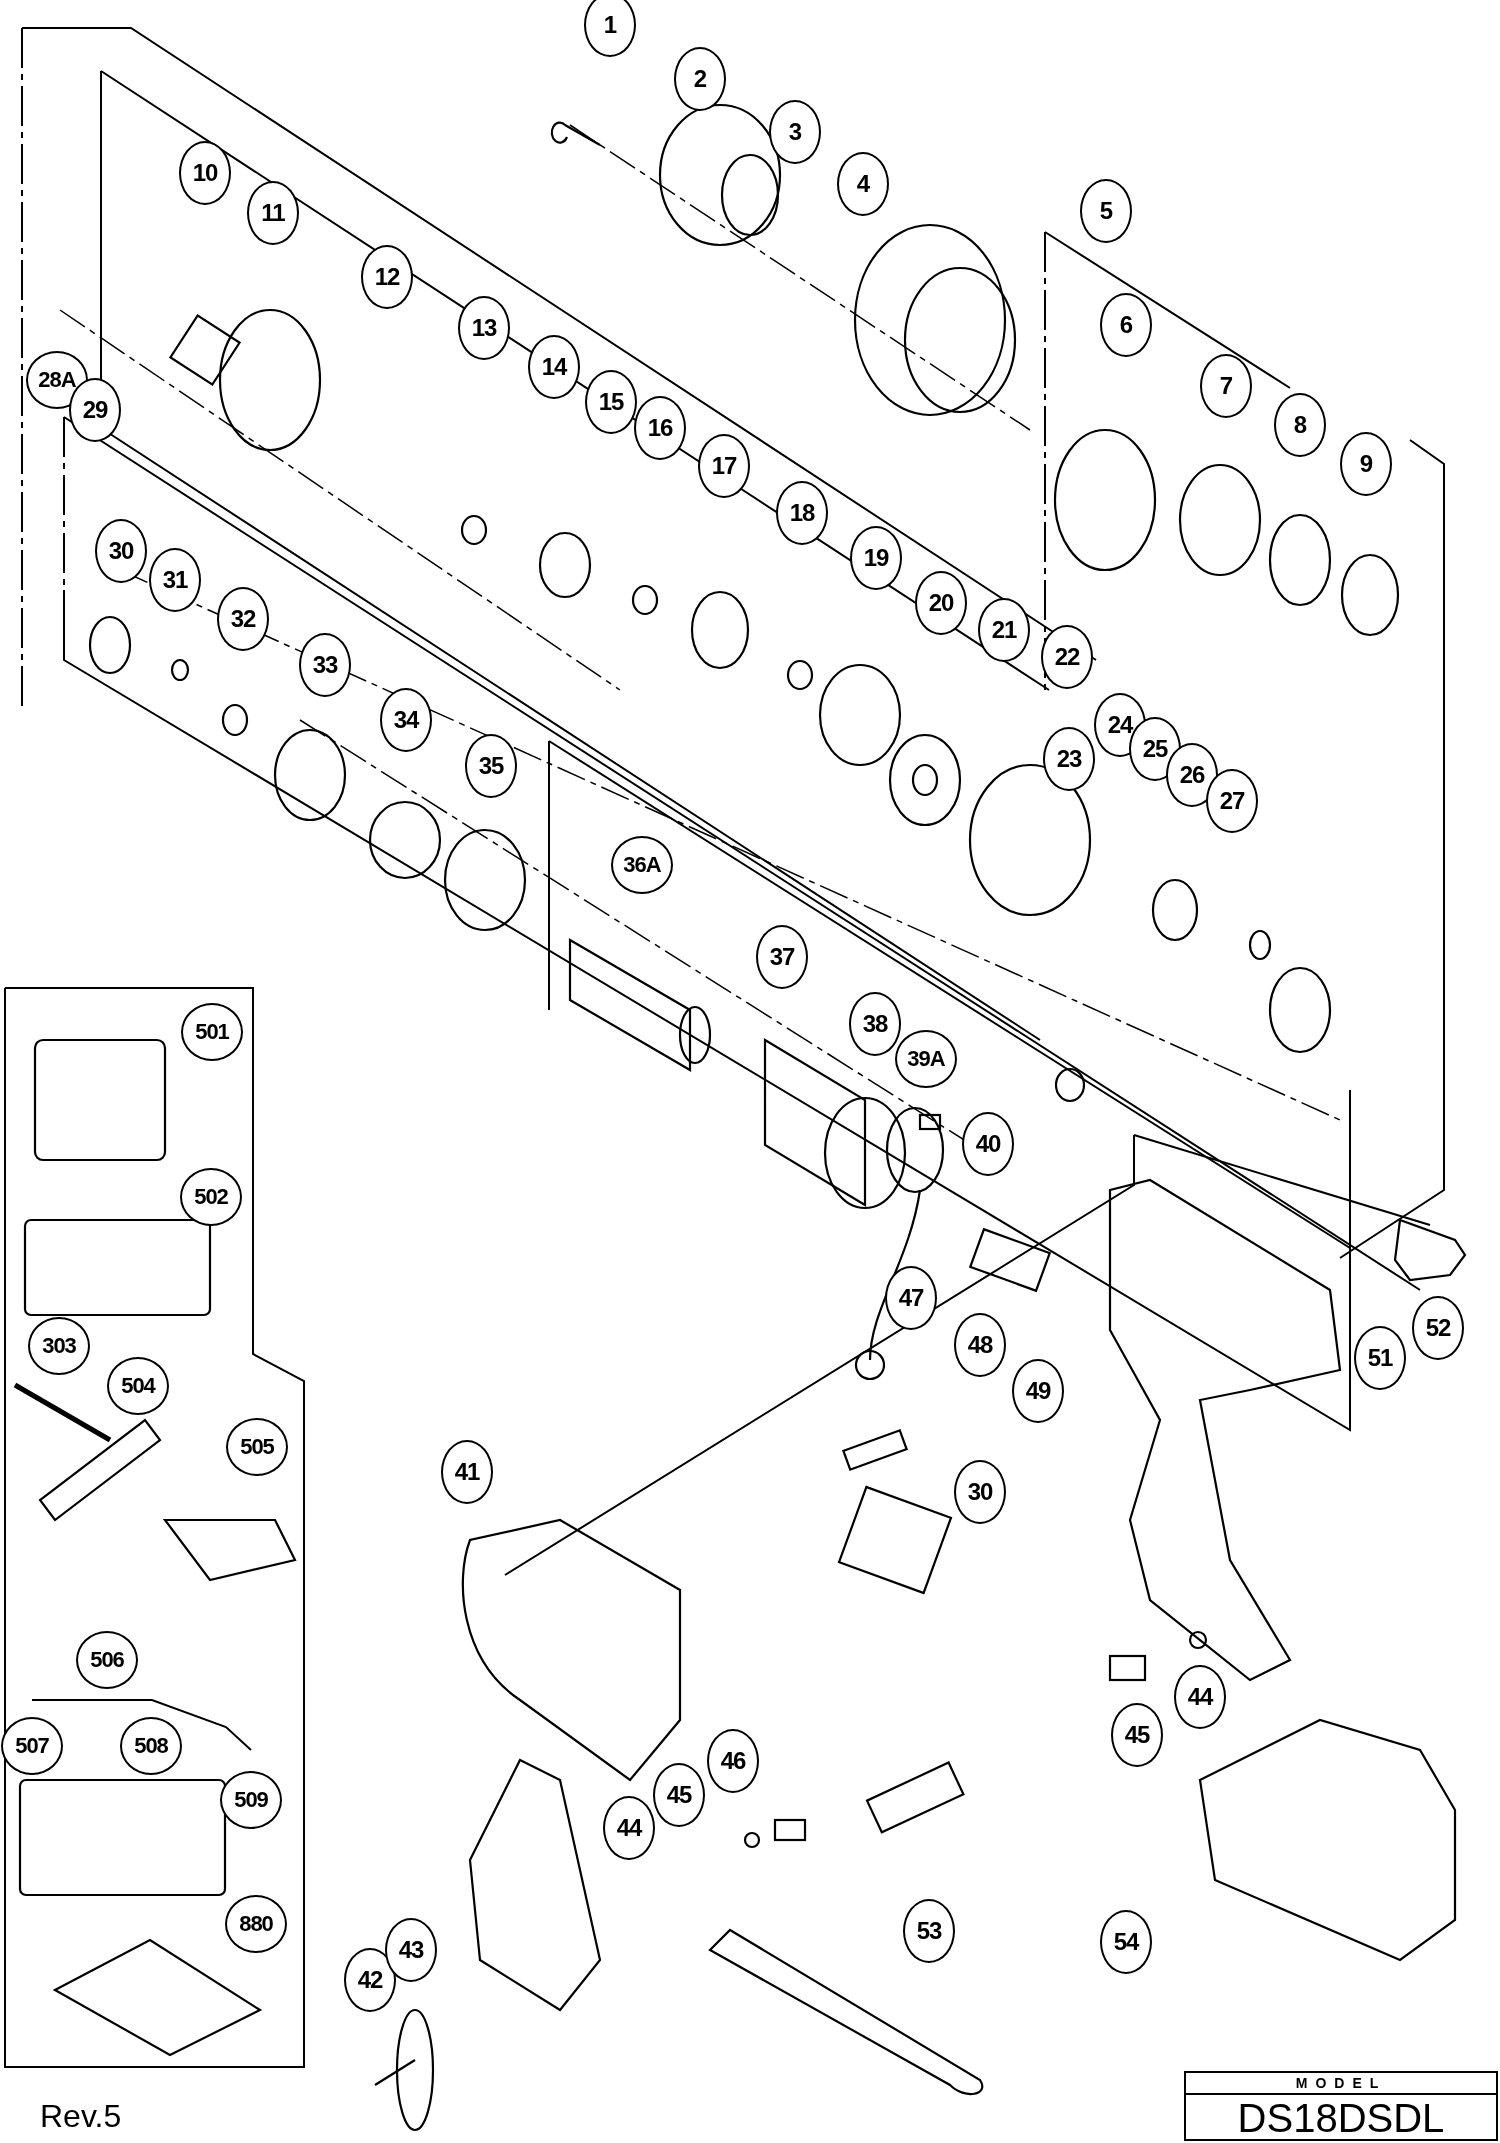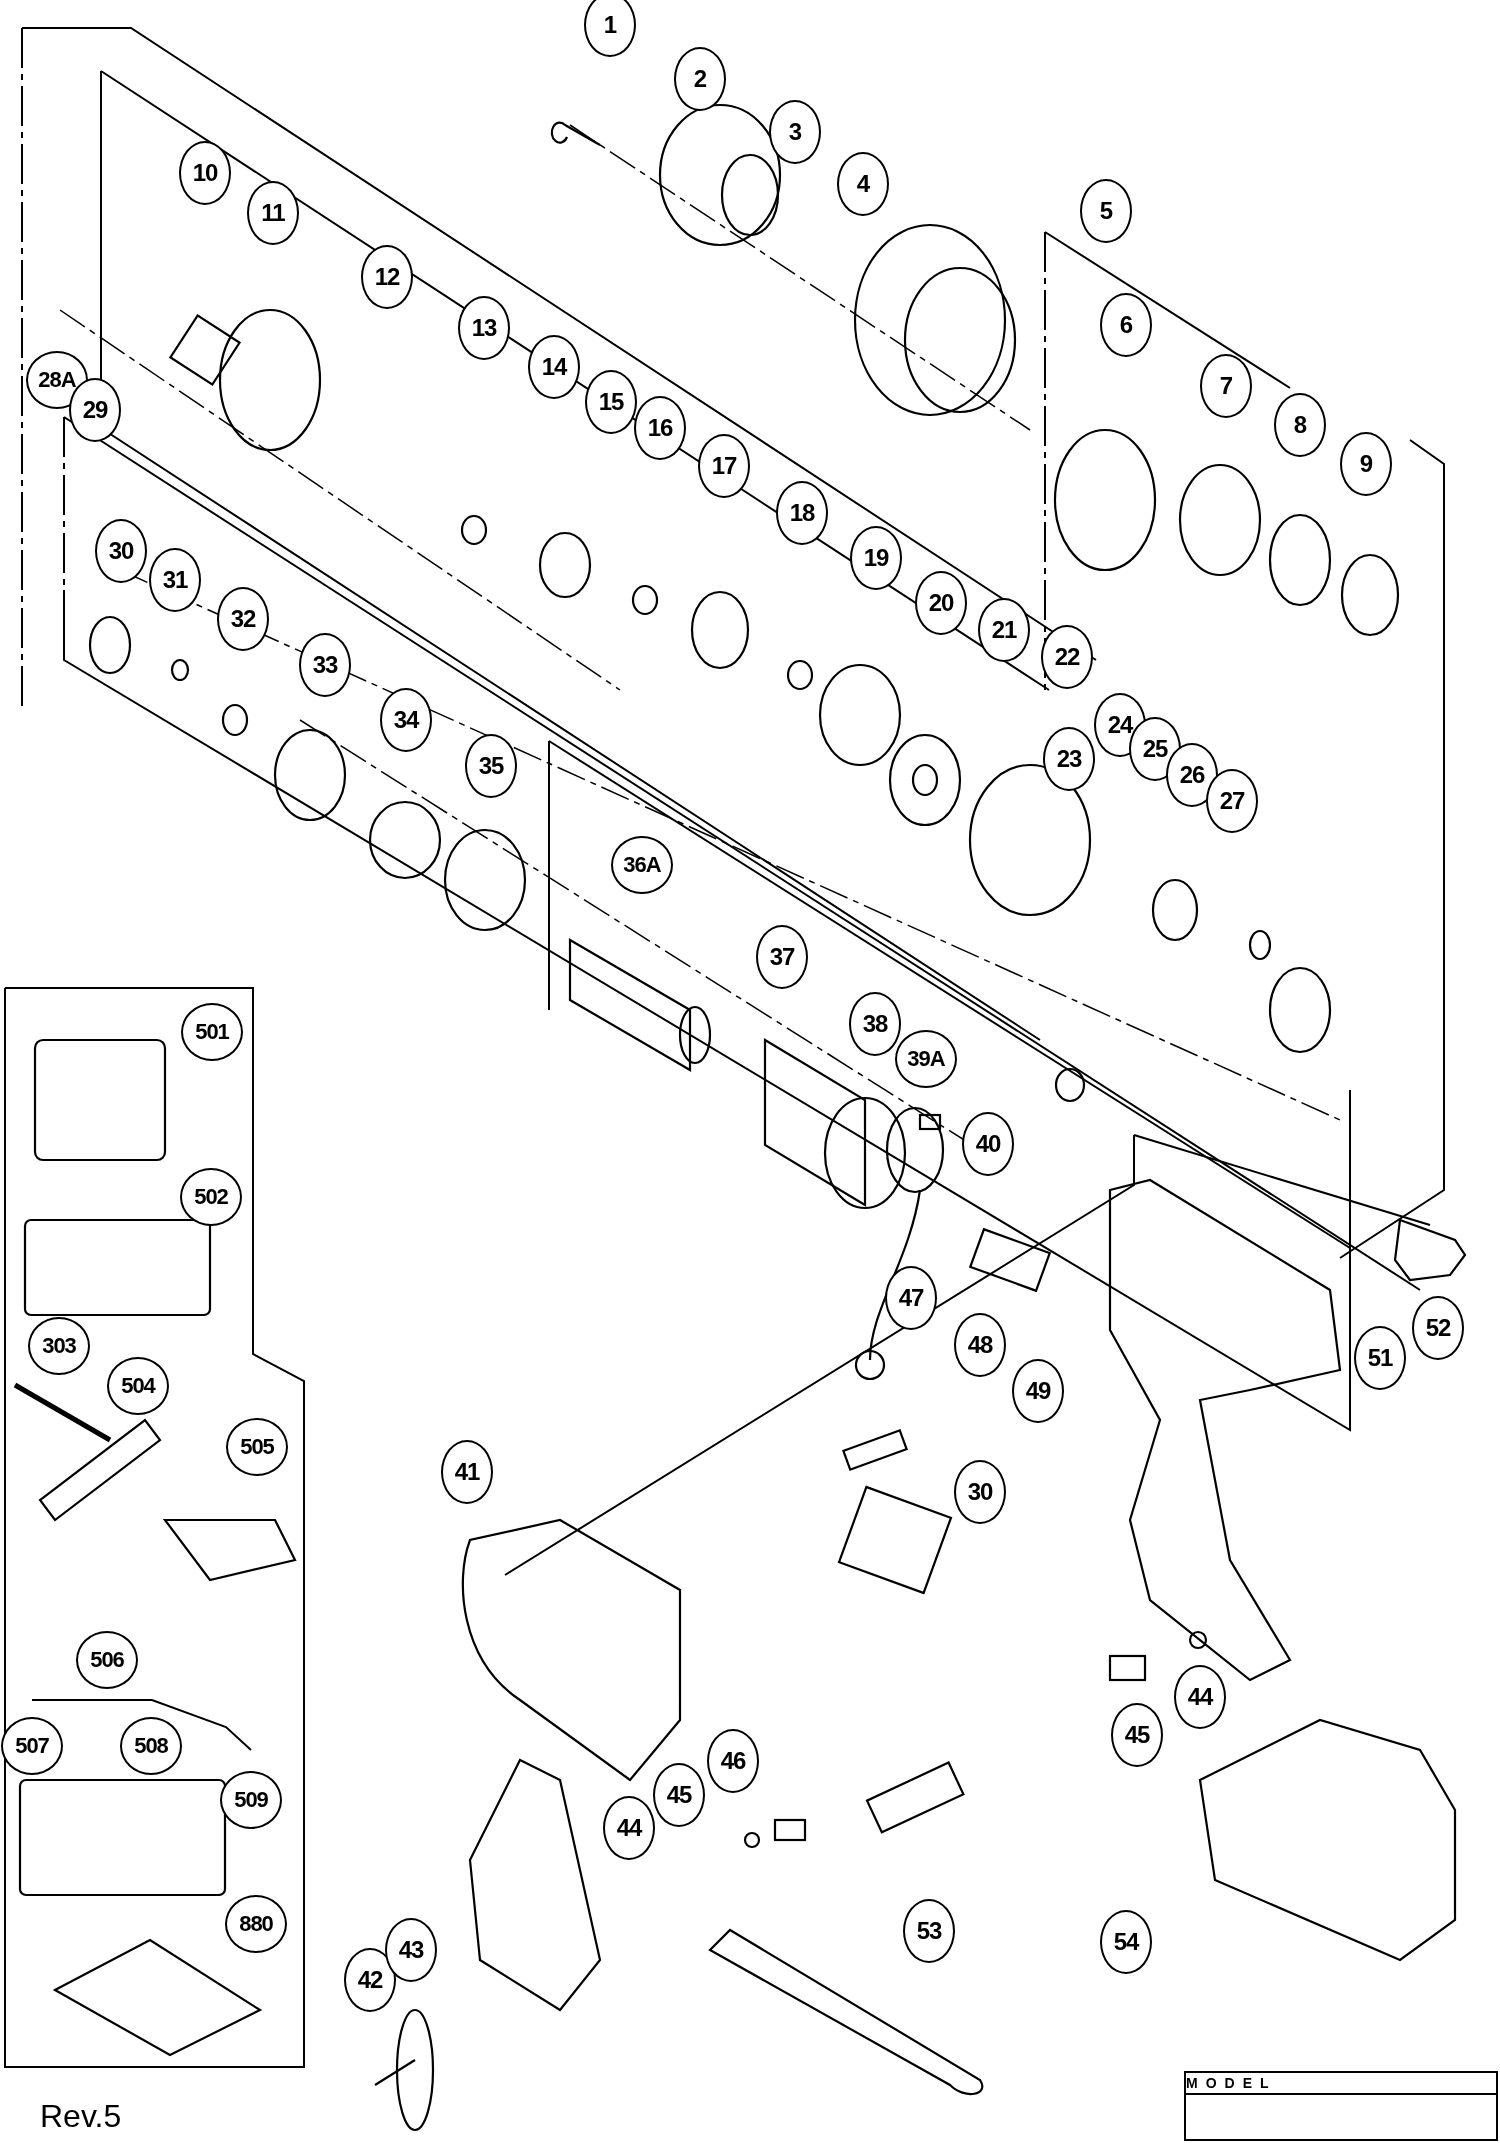--- a/index.html
+++ b/index.html
@@ -11,21 +11,21 @@
     position: absolute; width: 52px; height: 64px; margin-left: -26px; margin-top: -32px;
     border: 2px solid #000; border-radius: 50%; background: #fff;
     display: flex; align-items: center; justify-content: center;
     font-weight: bold; font-size: 24px; letter-spacing: -1px;
     font-family: "Liberation Sans", sans-serif; cursor: pointer; box-sizing: border-box;
   }
   .callout.wide { width: 62px; height: 58px; margin-left: -31px; margin-top: -29px; font-size: 22px; }
   #rev { position: absolute; left: 40px; top: 2098px; font-size: 32px; }
   #model-box { position: absolute; left: 1184px; top: 2071px; width: 314px; height: 70px;
                border: 2px solid #000; box-sizing: border-box; }
-  #model-label { height: 20px; border-bottom: 2px solid #000; text-align: left;
+  #model-label { height: 20px; border-bottom: 2px solid #000; text-align: center;
                  font-size: 14px; font-weight: bold; letter-spacing: 8px; line-height: 20px; }
   #model-value { text-align: center; font-size: 40px; line-height: 46px; }
 </style>
 </head>
 <body>
 
 <div id="stage">
 
   <svg class="frame" width="1500" height="2143" viewBox="0 0 1500 2143">
     <g fill="none" stroke="#000" stroke-width="2">
@@ -218,14 +218,15 @@
   <div class="callout wide" style="left:107px;top:1660px">506</div>
   <div class="callout wide" style="left:32px;top:1746px">507</div>
   <div class="callout wide" style="left:151px;top:1746px">508</div>
   <div class="callout wide" style="left:251px;top:1800px">509</div>
   <div class="callout wide" style="left:256px;top:1924px">880</div>
 
   <div id="rev">Rev.5</div>
 
   <div id="model-box">
     <div id="model-label">MODEL</div>
+    <div id="model-value">DS18DSDL</div>
   </div>
 </div>
 
 </body></html>

